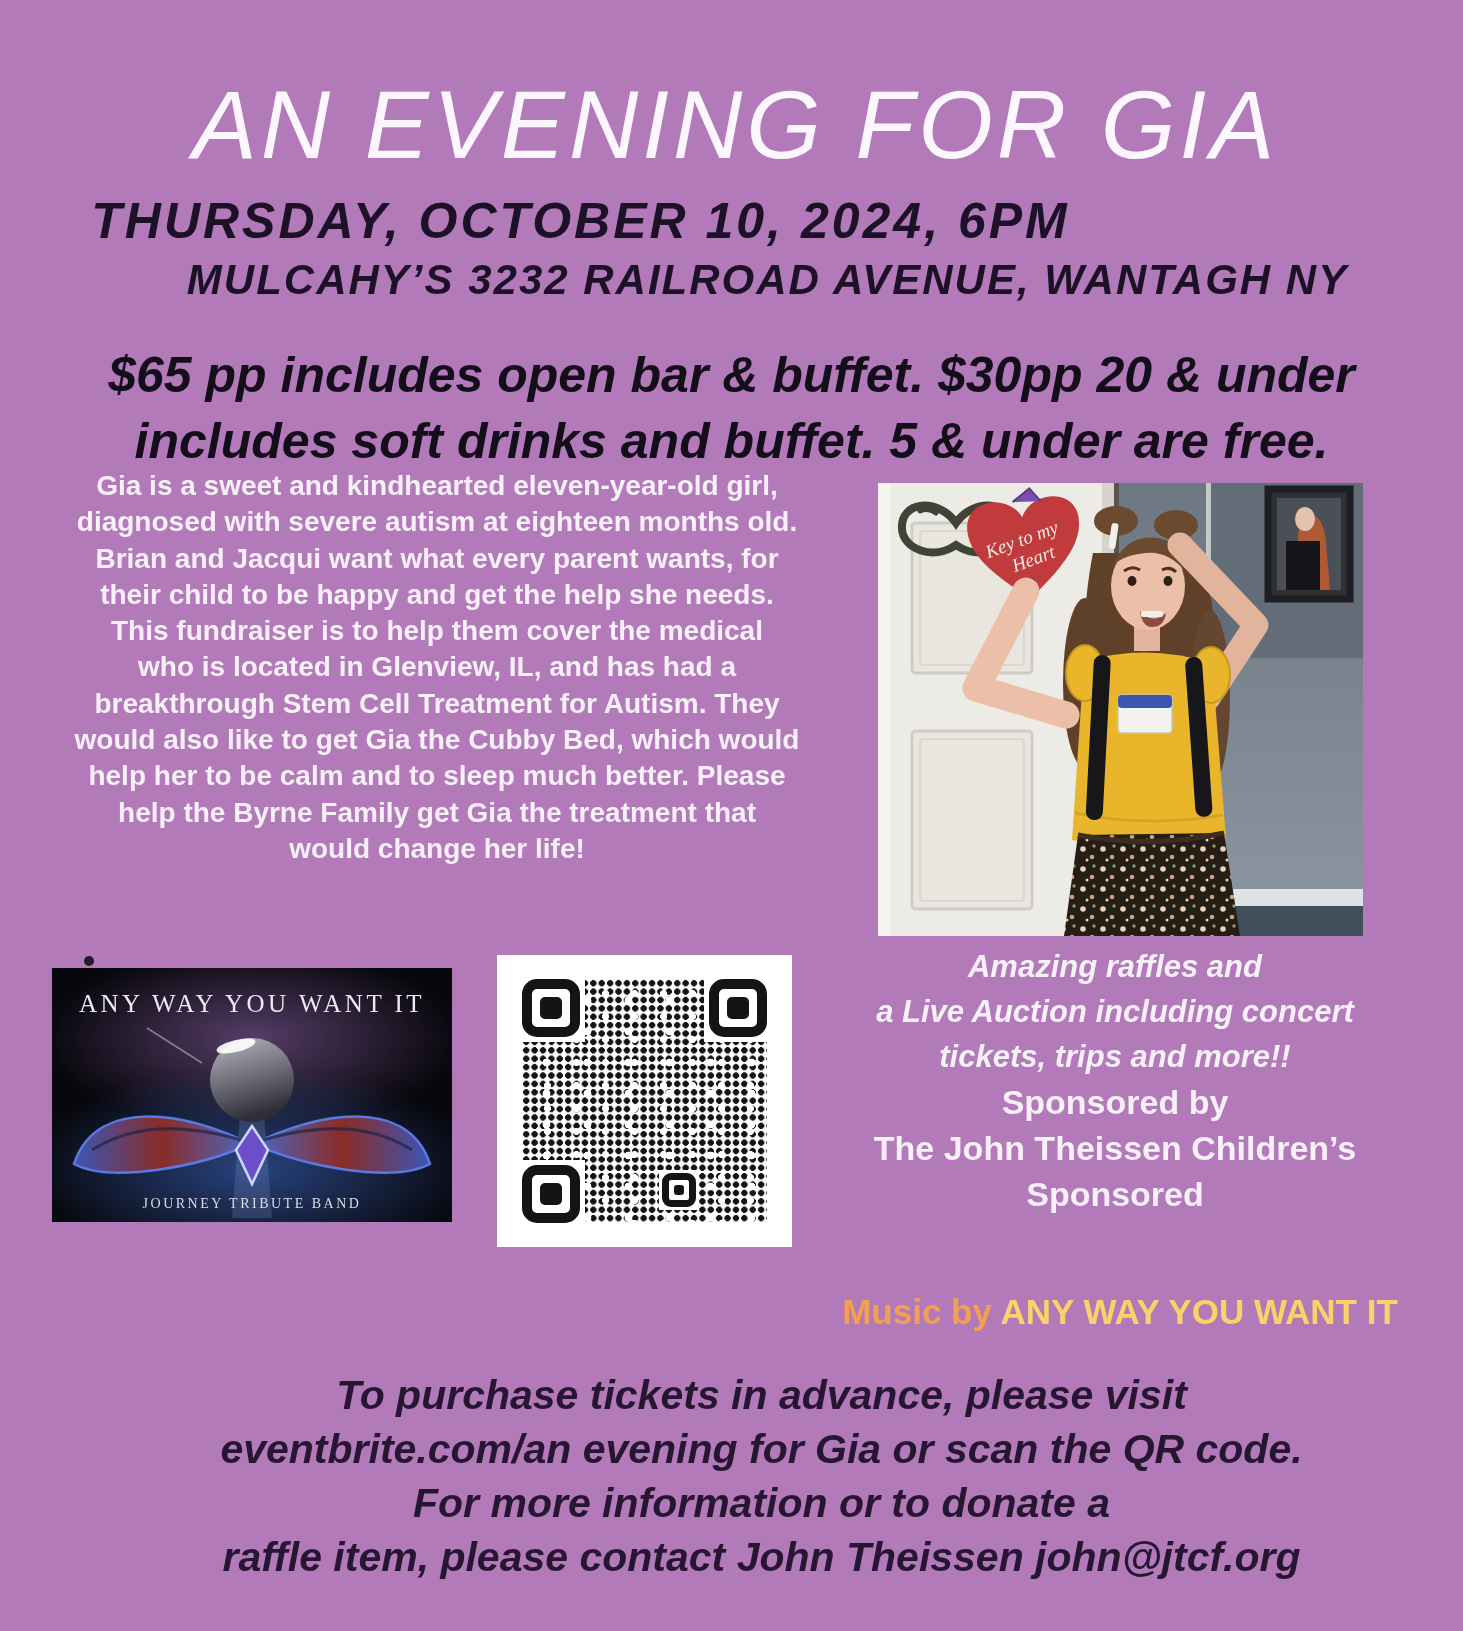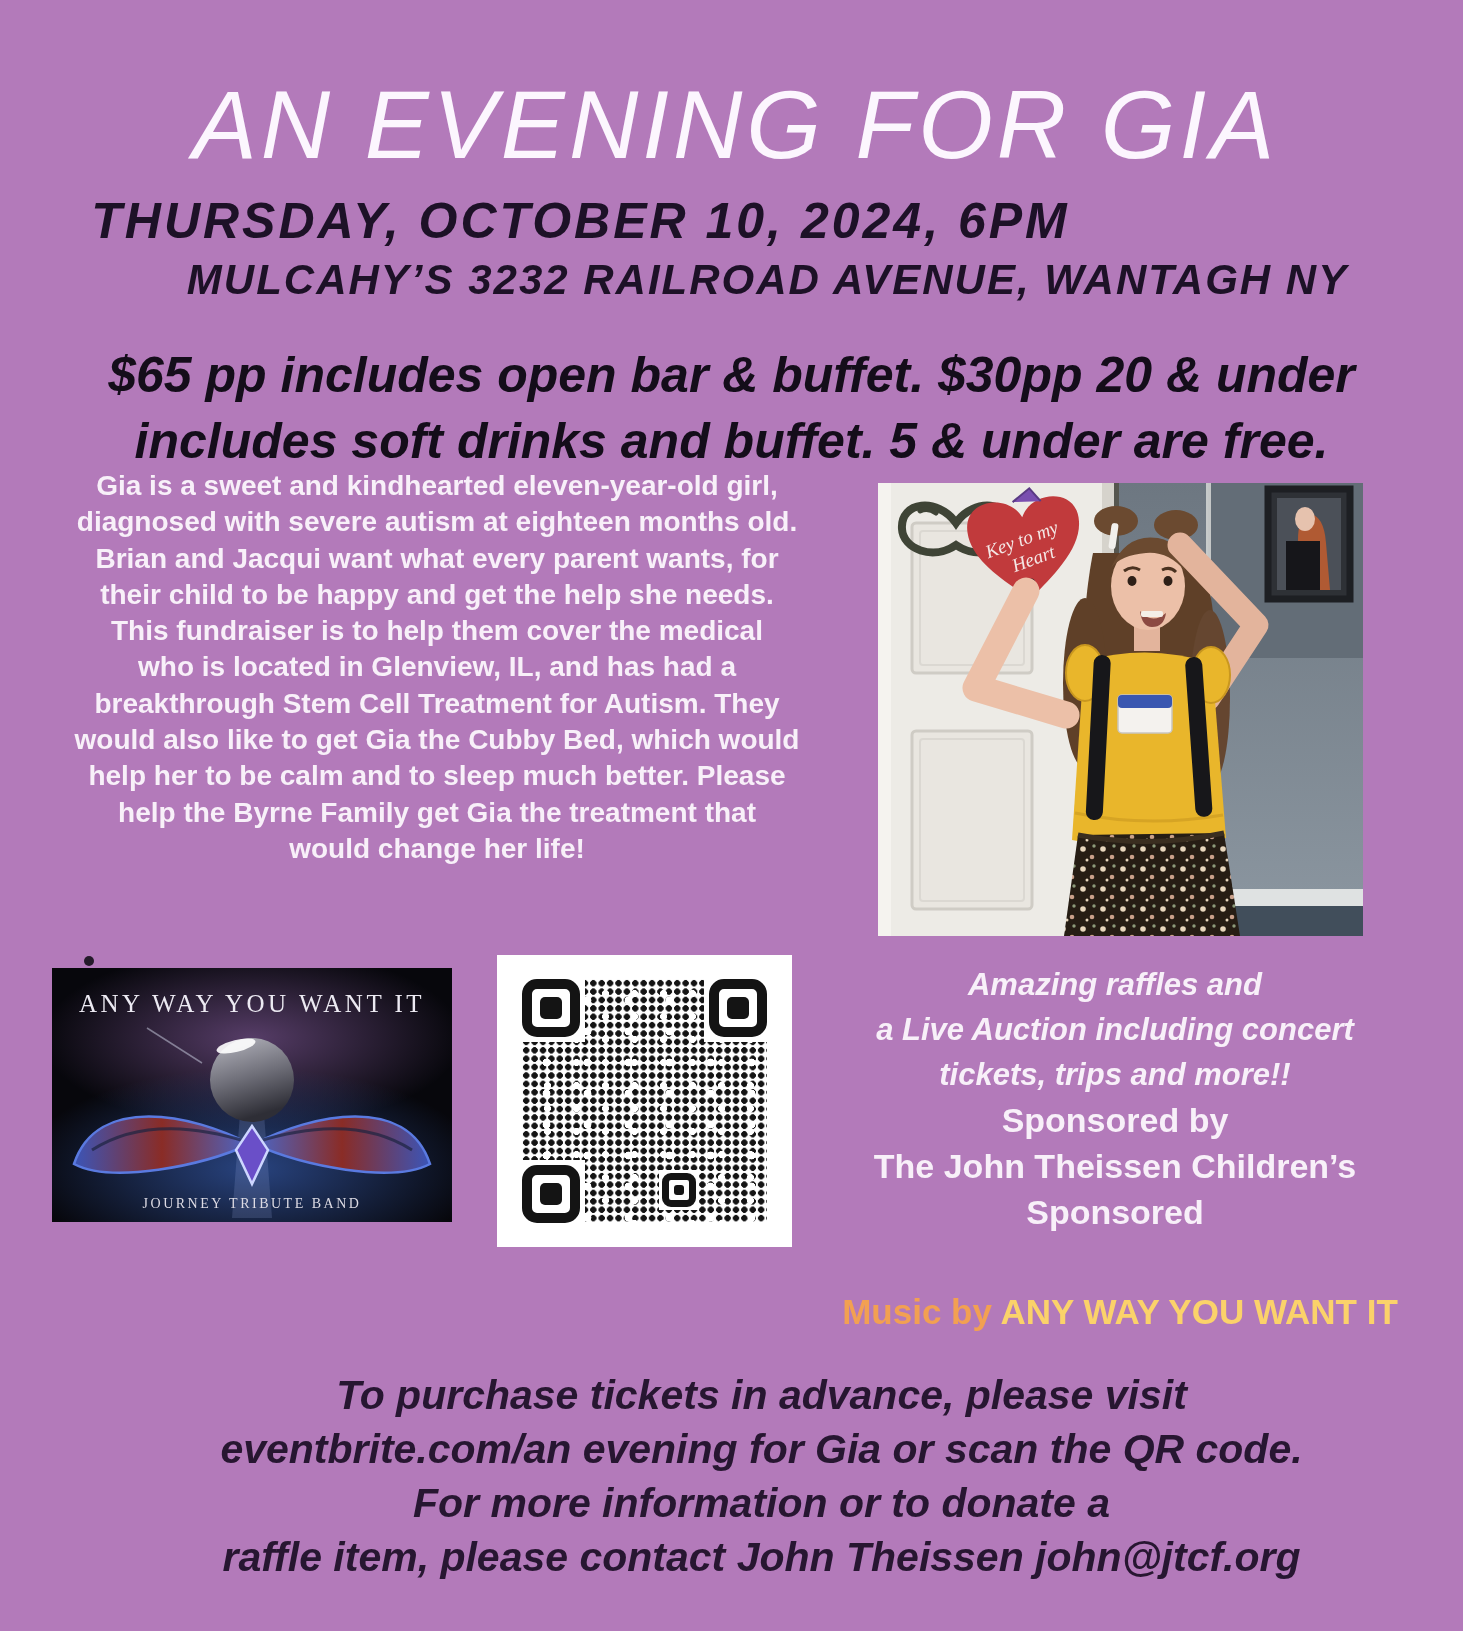--- a/index.html
+++ b/index.html
@@ -55,21 +55,20 @@
     color: #f8f0f9;
   }
   .photo-box {
     top: 483px; left: 878px; width: 485px; height: 453px;
     overflow: hidden;
   }
   .right-col {
     top: 944px; left: 830px; width: 570px;
     text-align: center;
     color: #f8f0f9;
-    margin-top: 18px;
   }
   .raffle-line {
     font-size: 31px; font-weight: 700; font-style: italic;
     line-height: 45px;
   }
   .sponsor-line {
     font-size: 34px; font-weight: 700;
     line-height: 46px;
   }
   .band-art {

